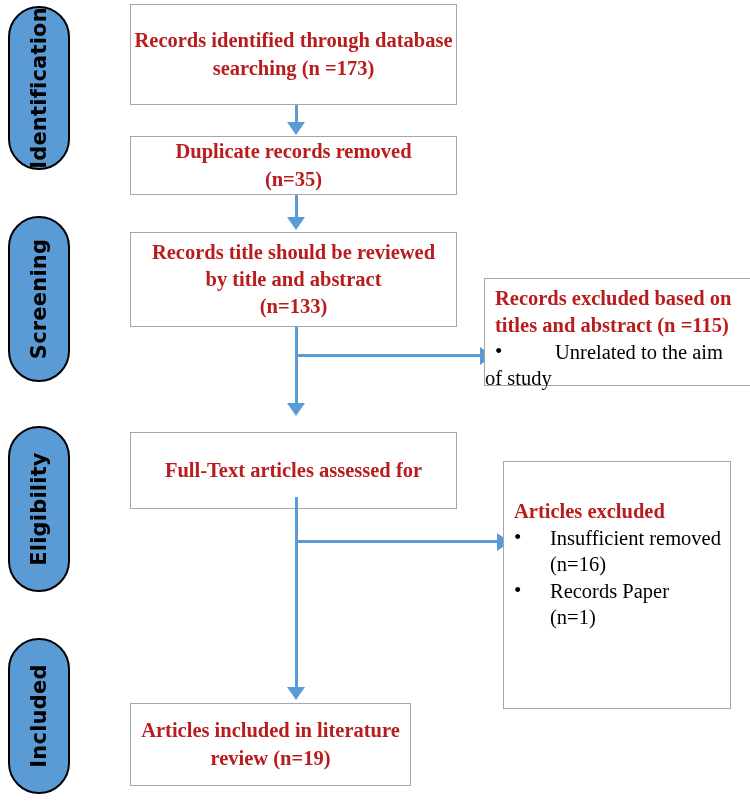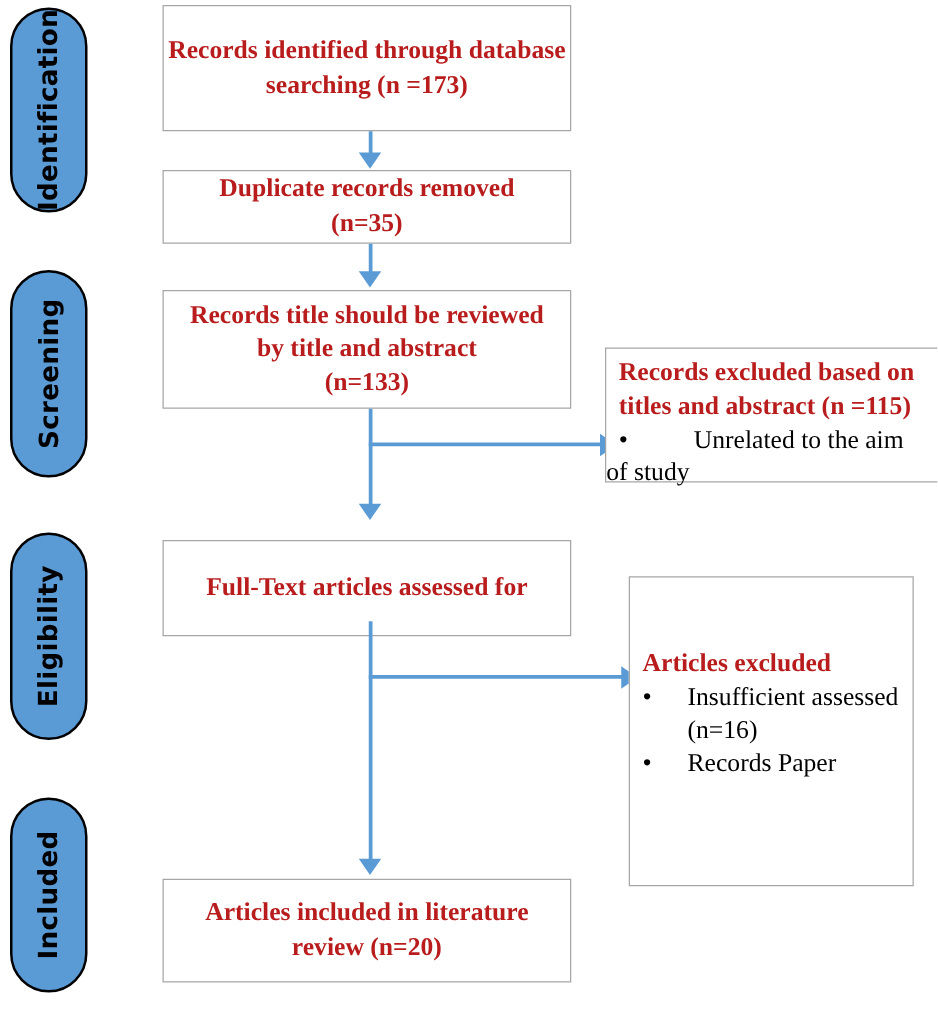--- a/index.html
+++ b/index.html
@@ -197,31 +197,32 @@
   <div class="flow-box center-text" style="left:130px; top:420px; width:327px; height:77px;margin-top:12px;">
     <div class="box-line">Full-Text articles assessed for</div>
   </div>
 
   <div class="v-line" style="left:295px; top:497px; height:192px;"></div>
   <div class="arrow-down" style="left:287px; top:687px;"></div>
 
   <div class="h-line" style="left:295px; top:540px; width:205px;"></div>
   <div class="arrow-right" style="left:497px; top:533px;"></div>
 
-  <div class="flow-box side-box" style="left:503px; top:461px; width:228px; height:248px; padding-top:56px;">
+  <div class="flow-box side-box" style="left:503px; top:461px; width:228px; height:248px; padding-top:36px;">
     <div class="box-line">Articles excluded</div>
     <ul class="bullet-list">
       <li class="bullet-item">
-        <span>Insufficient assessed</span>
+        <span>Insufficient removed</span>
         <span class="cont">(n=16)</span>
       </li>
       <li class="bullet-item">
         <span>Records Paper</span>
+        <span class="cont">(n=1)</span>
       </li>
     </ul>
   </div>
 
-  <div class="flow-box center-text" style="left:130px; top:703px; width:327px; height:83px;">
+  <div class="flow-box center-text" style="left:130px; top:703px; width:281px; height:83px;">
     <div class="box-line">Articles included in literature</div>
-    <div class="box-line">review (n=20)</div>
+    <div class="box-line">review (n=19)</div>
   </div>
 
 </div>
 
 </body></html>

